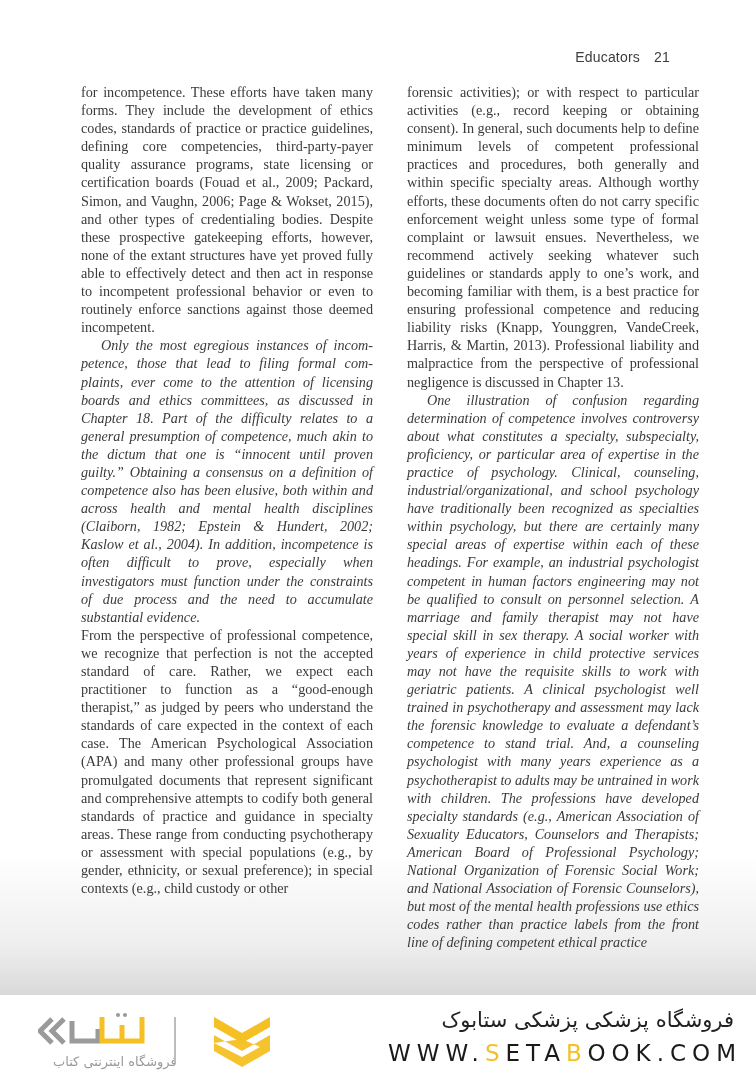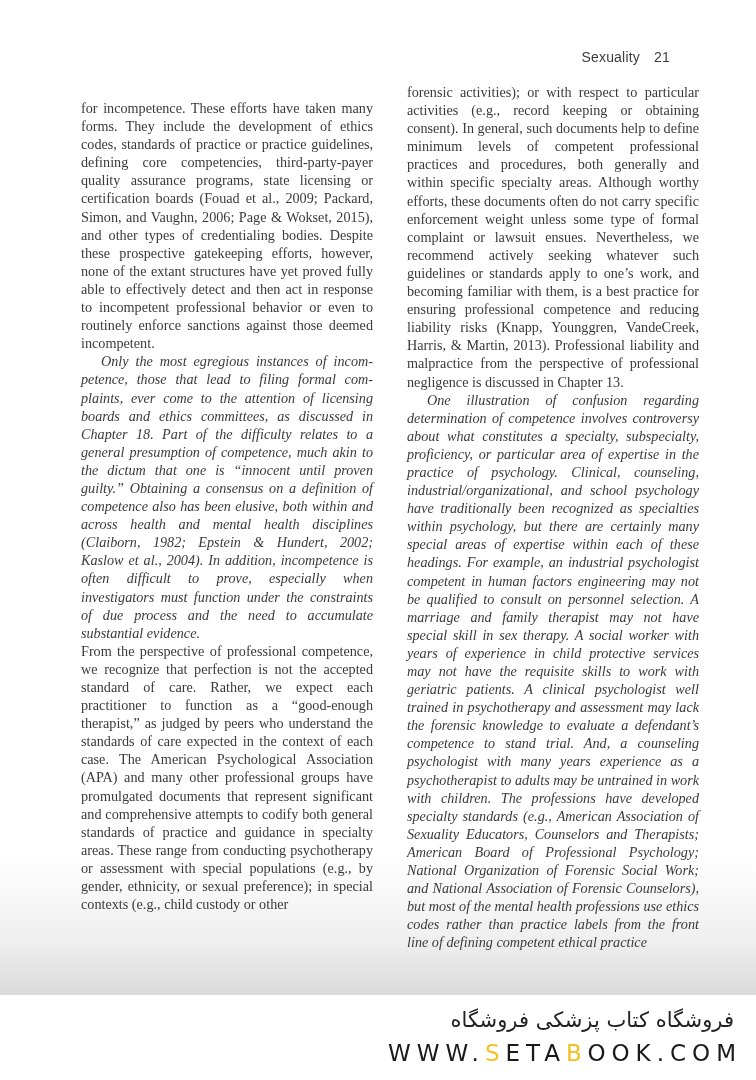--- a/index.html
+++ b/index.html
@@ -18,21 +18,21 @@
       position: absolute; top: 49px; right: 86px;
       font-family: "Liberation Sans", "DejaVu Sans", sans-serif;
       font-size: 14px; color: #3d3d3d; letter-spacing: 0.2px;
     }
     .running-head .pg { margin-left: 14px; text-align: right; }
     .col {
       position: absolute; top: 83px; width: 292px;
       font-size: 14.2px; line-height: 18.1px;
       text-align: justify; hyphens: manual;
     }
-    .col.left { left: 81px; margin-top: 16px; }
+    .col.left { left: 81px; }
     .col.right { left: 407px; }
     .col p { margin: 0; }
     .col p.indent { text-indent: 20px; font-style: italic; }
     .heading {
       font-family: "Liberation Sans", "DejaVu Sans", sans-serif;
       font-size: 14px; color: #444; margin: 25px 0 9px 0;
     }
     .footer {
       position: absolute; left: 0; top: 995px; width: 756px; height: 85px;
       background: #ffffff;
@@ -50,31 +50,50 @@
       font-family: "DejaVu Sans", sans-serif; font-size: 23px; color: #1a1a1a;
       letter-spacing: 6px; font-weight: normal;
     }
     .store-url .hl { color: #f5c024; }
   </style>
 </head>
 <body>
 
 <div class="page">
   <div class="running-head">
-    <span>Sexuality</span><span class="pg">21</span>
+    <span>Educators</span><span class="pg">21</span>
   </div>
 
   <div class="col left">
     <p>for incompetence. These efforts have taken many forms. They include the development of ethics codes, standards of practice or prac­tice guidelines, defining core competencies, third-party-payer quality assurance programs, state licensing or certification boards (Fouad et al., 2009; Packard, Simon, and Vaughn, 2006; Page &amp; Wokset, 2015), and other types of credentialing bodies. Despite these prospec­tive gatekeeping efforts, however, none of the extant structures have yet proved fully able to effectively detect and then act in response to incompetent professional behavior or even to routinely enforce sanctions against those deemed incompetent.</p>
     <p class="indent">Only the most egregious instances of incom­petence, those that lead to filing formal com­plaints, ever come to the attention of licensing boards and ethics committees, as discussed in Chapter 18. Part of the difficulty relates to a general presumption of competence, much akin to the dictum that one is “innocent until proven guilty.” Obtaining a consensus on a definition of competence also has been elu­sive, both within and across health and mental health disciplines (Claiborn, 1982; Epstein &amp; Hundert, 2002; Kaslow et al., 2004). In addi­tion, incompetence is often difficult to prove, especially when investigators must function under the constraints of due process and the need to accumulate substantial evidence.</p>
     <p>From the perspective of professional compe­tence, we recognize that perfection is not the accepted standard of care. Rather, we expect each practitioner to function as a “good-enough therapist,” as judged by peers who understand the standards of care expected in the context of each case. The American Psychological Association (APA) and many other profes­sional groups have promulgated documents that represent significant and comprehen­sive attempts to codify both general standards of practice and guidance in specialty areas. These range from conducting psychotherapy or assessment with special populations (e.g., by gender, ethnicity, or sexual preference); in special contexts (e.g., child custody or other</p>
   </div>
 
   <div class="col right">
     <p>forensic activities); or with respect to particu­lar activities (e.g., record keeping or obtaining consent). In general, such documents help to define minimum levels of competent profes­sional practices and procedures, both generally and within specific specialty areas. Although worthy efforts, these documents often do not carry specific enforcement weight unless some type of formal complaint or lawsuit ensues. Nevertheless, we recommend actively seeking whatever such guidelines or standards apply to one’s work, and becoming familiar with them, is a best practice for ensuring professional com­petence and reducing liability risks (Knapp, Younggren, VandeCreek, Harris, &amp; Martin, 2013). Professional liability and malpractice from the perspective of professional negligence is discussed in Chapter 13.</p>
     <p class="indent">One illustration of confusion regarding determination of competence involves contro­versy about what constitutes a specialty, subspe­cialty, proficiency, or particular area of expertise in the practice of psychology. Clinical, coun­seling, industrial/organizational, and school psychology have traditionally been recognized as specialties within psychology, but there are certainly many special areas of expertise within each of these headings. For example, an indus­trial psychologist competent in human factors engineering may not be qualified to consult on personnel selection. A marriage and family ther­apist may not have special skill in sex therapy. A social worker with years of experience in child protective services may not have the requisite skills to work with geriatric patients. A clinical psychologist well trained in psychotherapy and assessment may lack the forensic knowledge to evaluate a defendant’s competence to stand trial. And, a counseling psychologist with many years experience as a psychotherapist to adults may be untrained in work with children. The profes­sions have developed specialty standards (e.g., American Association of Sexuality Educators, Counselors and Therapists; American Board of Professional Psychology; National Organization of Forensic Social Work; and National Association of Forensic Counselors), but most of the mental health professions use ethics codes rather than practice labels from the front line of defining competent ethical practice</p>
   </div>
 </div>
 
 <div class="footer">
-  <div class="store-fa">فروشگاه کتاب پزشکی فروشگاه</div>
+  <div class="logo">
+    <svg width="260" height="62" viewBox="0 0 260 62">
+
+      <path d="M14 8 L2 20 L14 32" stroke="#9a9a9a" stroke-width="5" fill="none"></path>
+      <path d="M26 8 L14 20 L26 32" stroke="#9a9a9a" stroke-width="5" fill="none"></path>
+
+      <path d="M34 10 L34 30 L60 30 L60 18" stroke="#9a9a9a" stroke-width="5" fill="none"></path>
+
+      <path d="M64 6 L64 30 L84 30 L84 14 M84 30 L104 30 L104 6" stroke="#f5c024" stroke-width="5" fill="none"></path>
+      <circle cx="80" cy="4" r="2" fill="#9a9a9a"></circle>
+      <circle cx="87" cy="4" r="2" fill="#9a9a9a"></circle>
+      <text x="15" y="55" font-size="13" fill="#9a9a9a" font-family="DejaVu Sans, sans-serif">فروشگاه اینترنتی کتاب</text>
+
+      <rect x="136" y="6" width="2" height="46" fill="#bdbdbd"></rect>
+
+      <path d="M176 6 L204 22 L232 6 L232 16 L204 32 L176 16 Z" fill="#f5c024"></path>
+      <path d="M176 24 L204 40 L232 24 L232 40 L204 56 L176 40 L176 32 L204 46 L222 36 L204 28 L176 32 Z" fill="#f5c024" opacity="0.95"></path>
+    </svg>
+  </div>
+  <div class="store-fa">فروشگاه پزشکی پزشکی ستابوک</div>
   <div class="store-url"><span>WWW.</span><span class="hl">S</span><span>ETA</span><span class="hl">B</span><span>OOK.COM</span></div>
 </div>
 
 </body></html>

